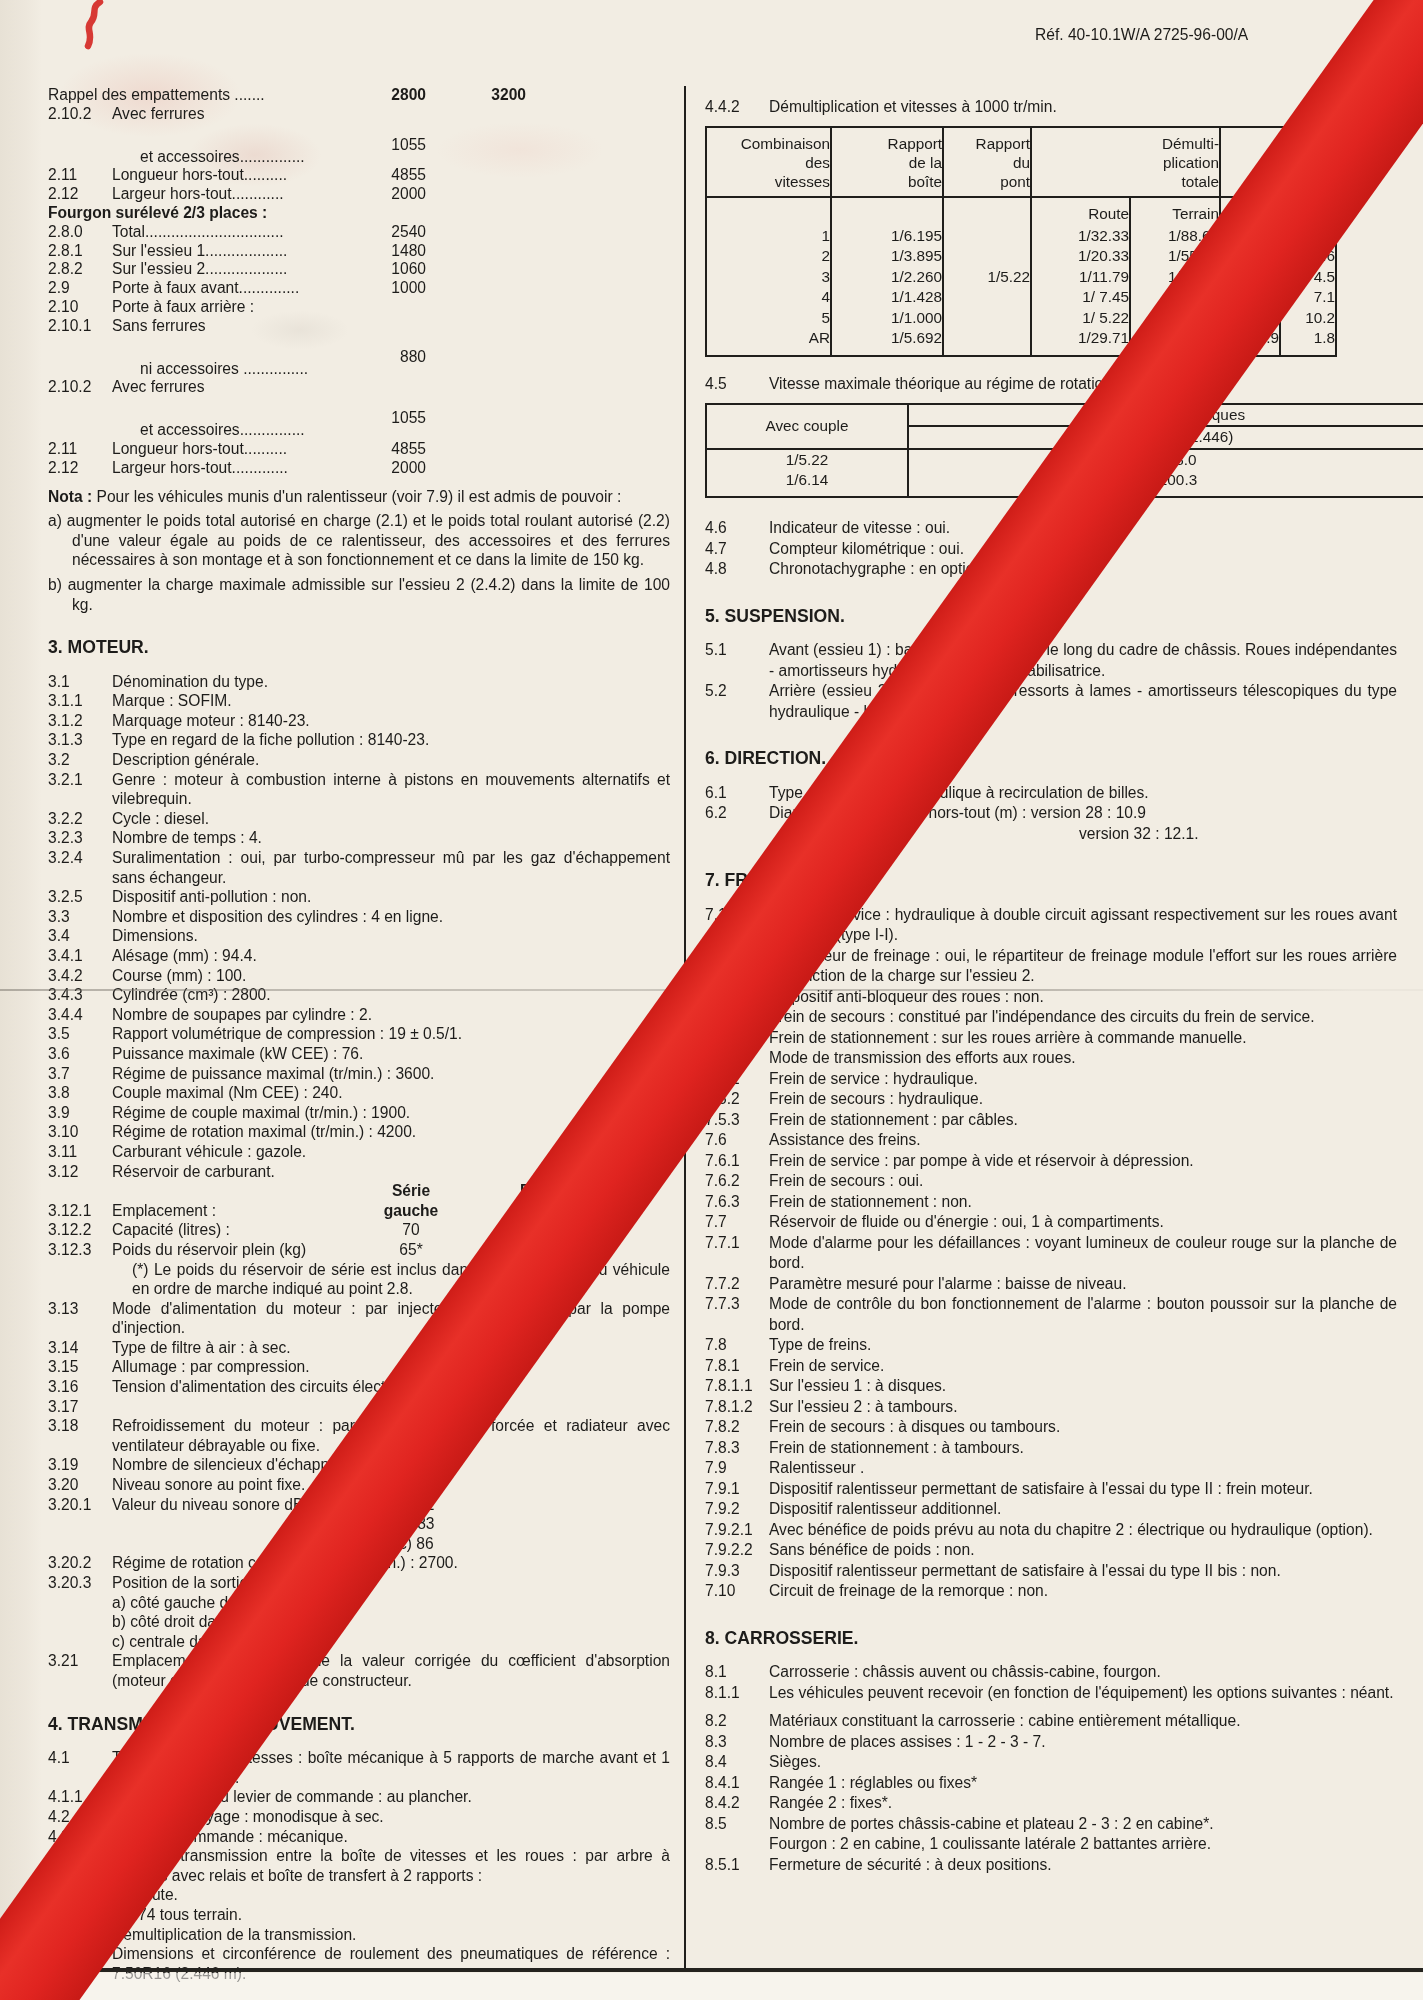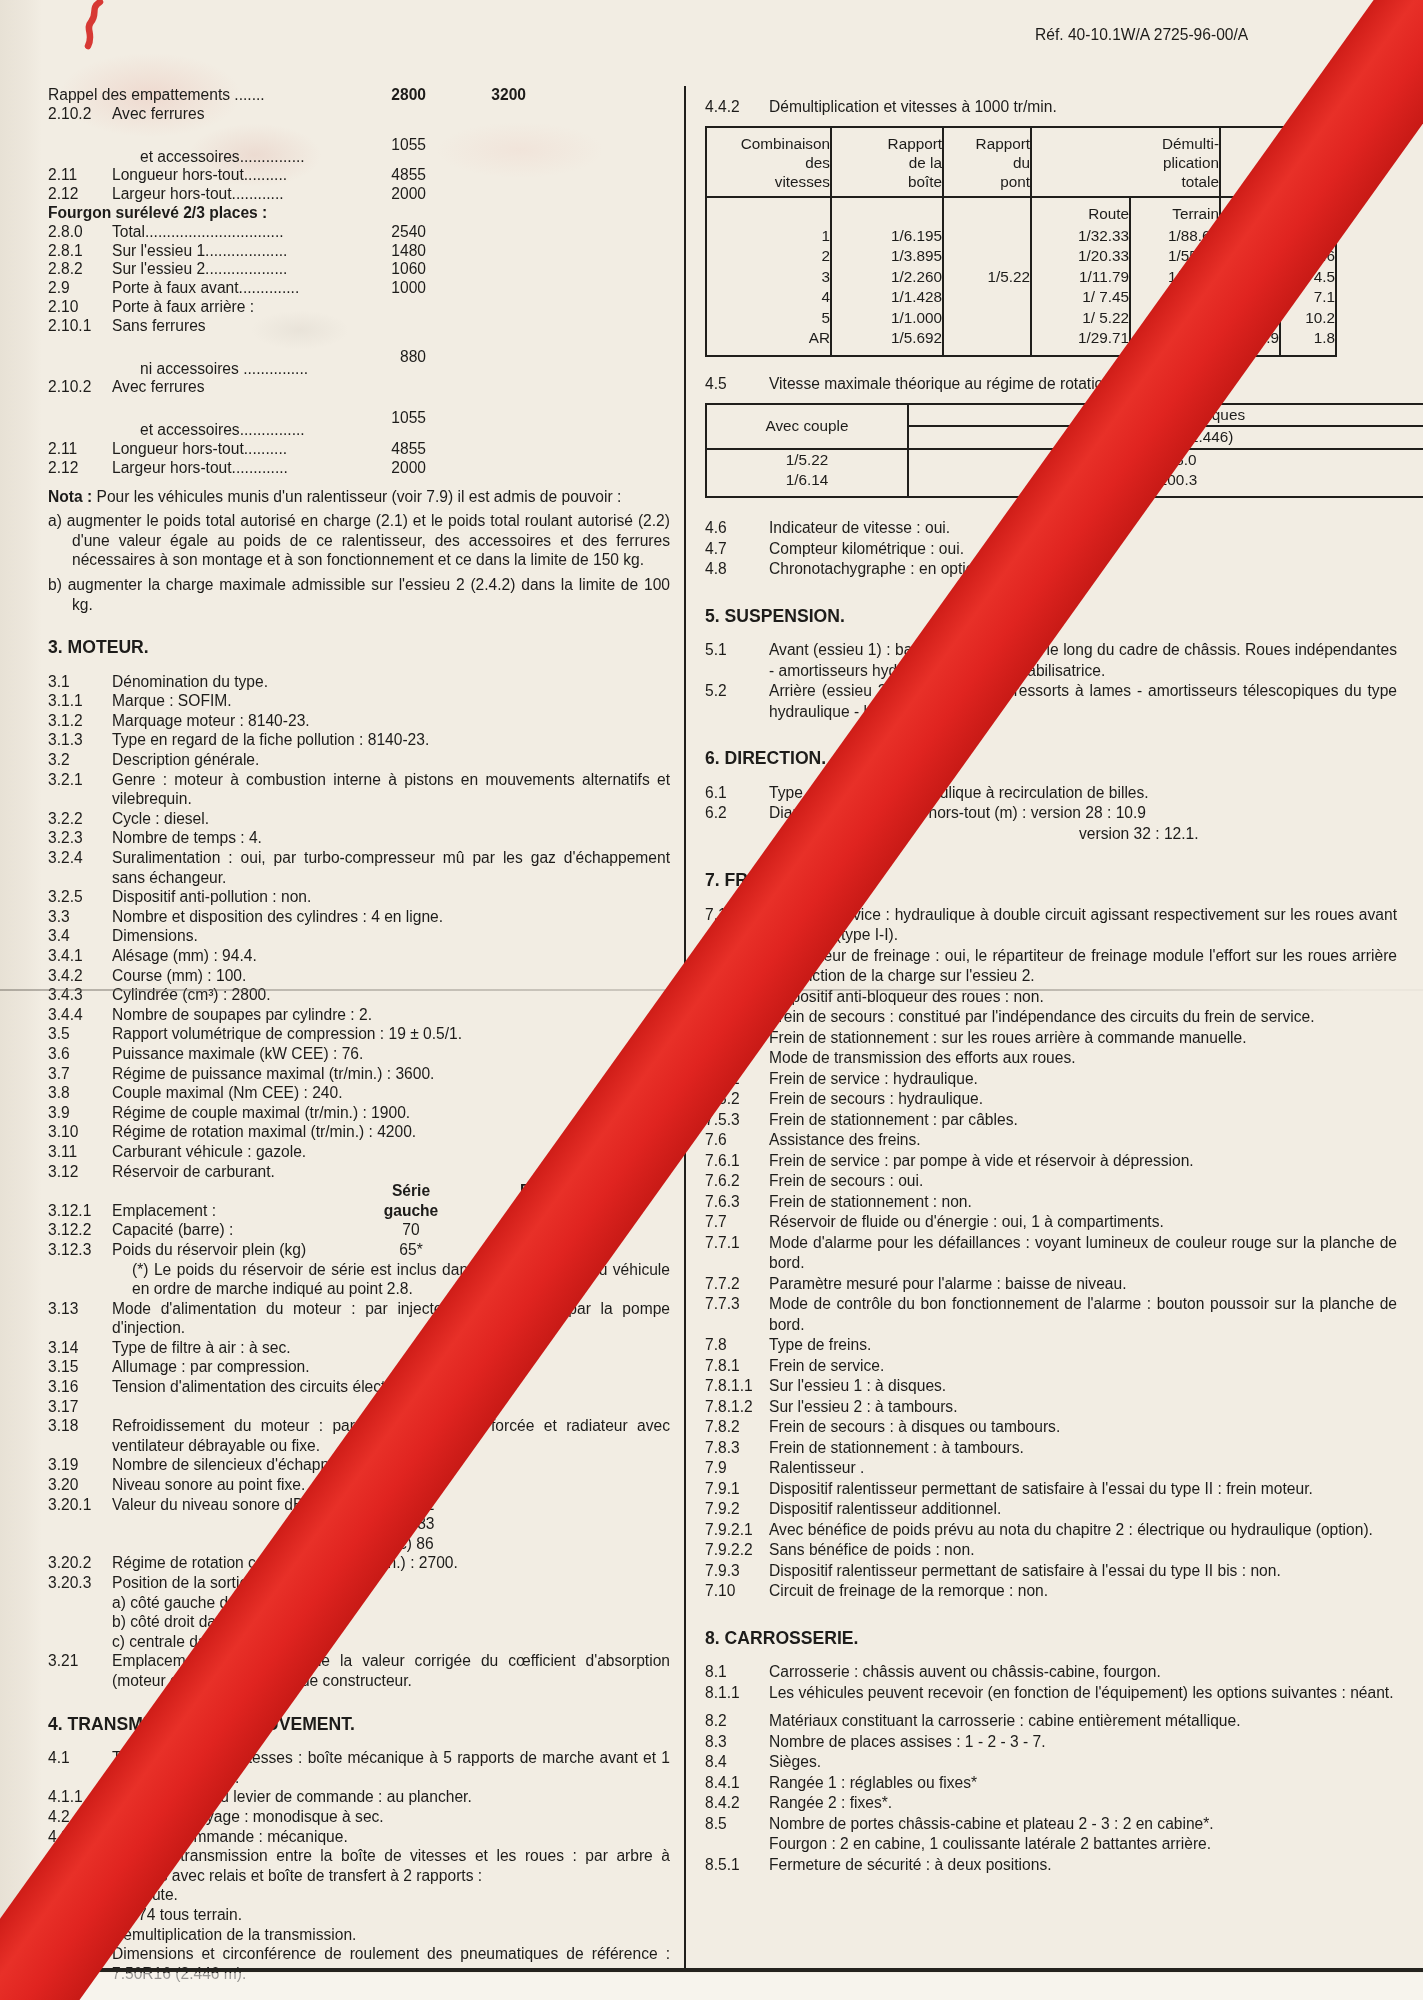--- a/index.html
+++ b/index.html
@@ -309,21 +309,21 @@
             <span class="fc3 fb">En option</span>
           </div>
           <div class="frow">
             <span class="fnum">3.12.1</span>
             <span class="flabel">Emplacement :</span>
             <span class="fc2 fb">gauche</span>
             <span class="fc3 fb">gauche</span>
           </div>
           <div class="frow">
             <span class="fnum">3.12.2</span>
-            <span class="flabel">Capacité (barre) :</span>
+            <span class="flabel">Capacité (litres) :</span>
             <span class="fc2">70</span>
             <span class="fc3">90</span>
           </div>
           <div class="frow">
             <span class="fnum">3.12.3</span>
             <span class="flabel">Poids du réservoir plein (kg)</span>
             <span class="fc2">65*</span>
             <span class="fc3">80</span>
           </div>
         </div>

